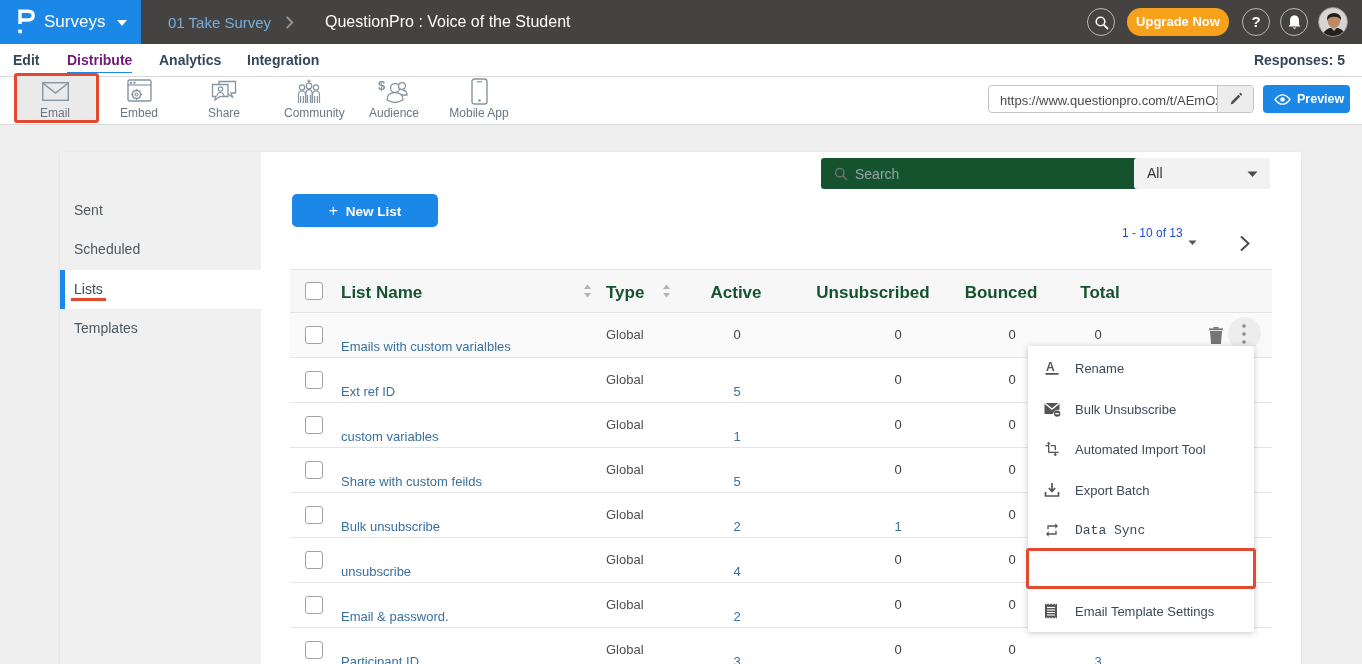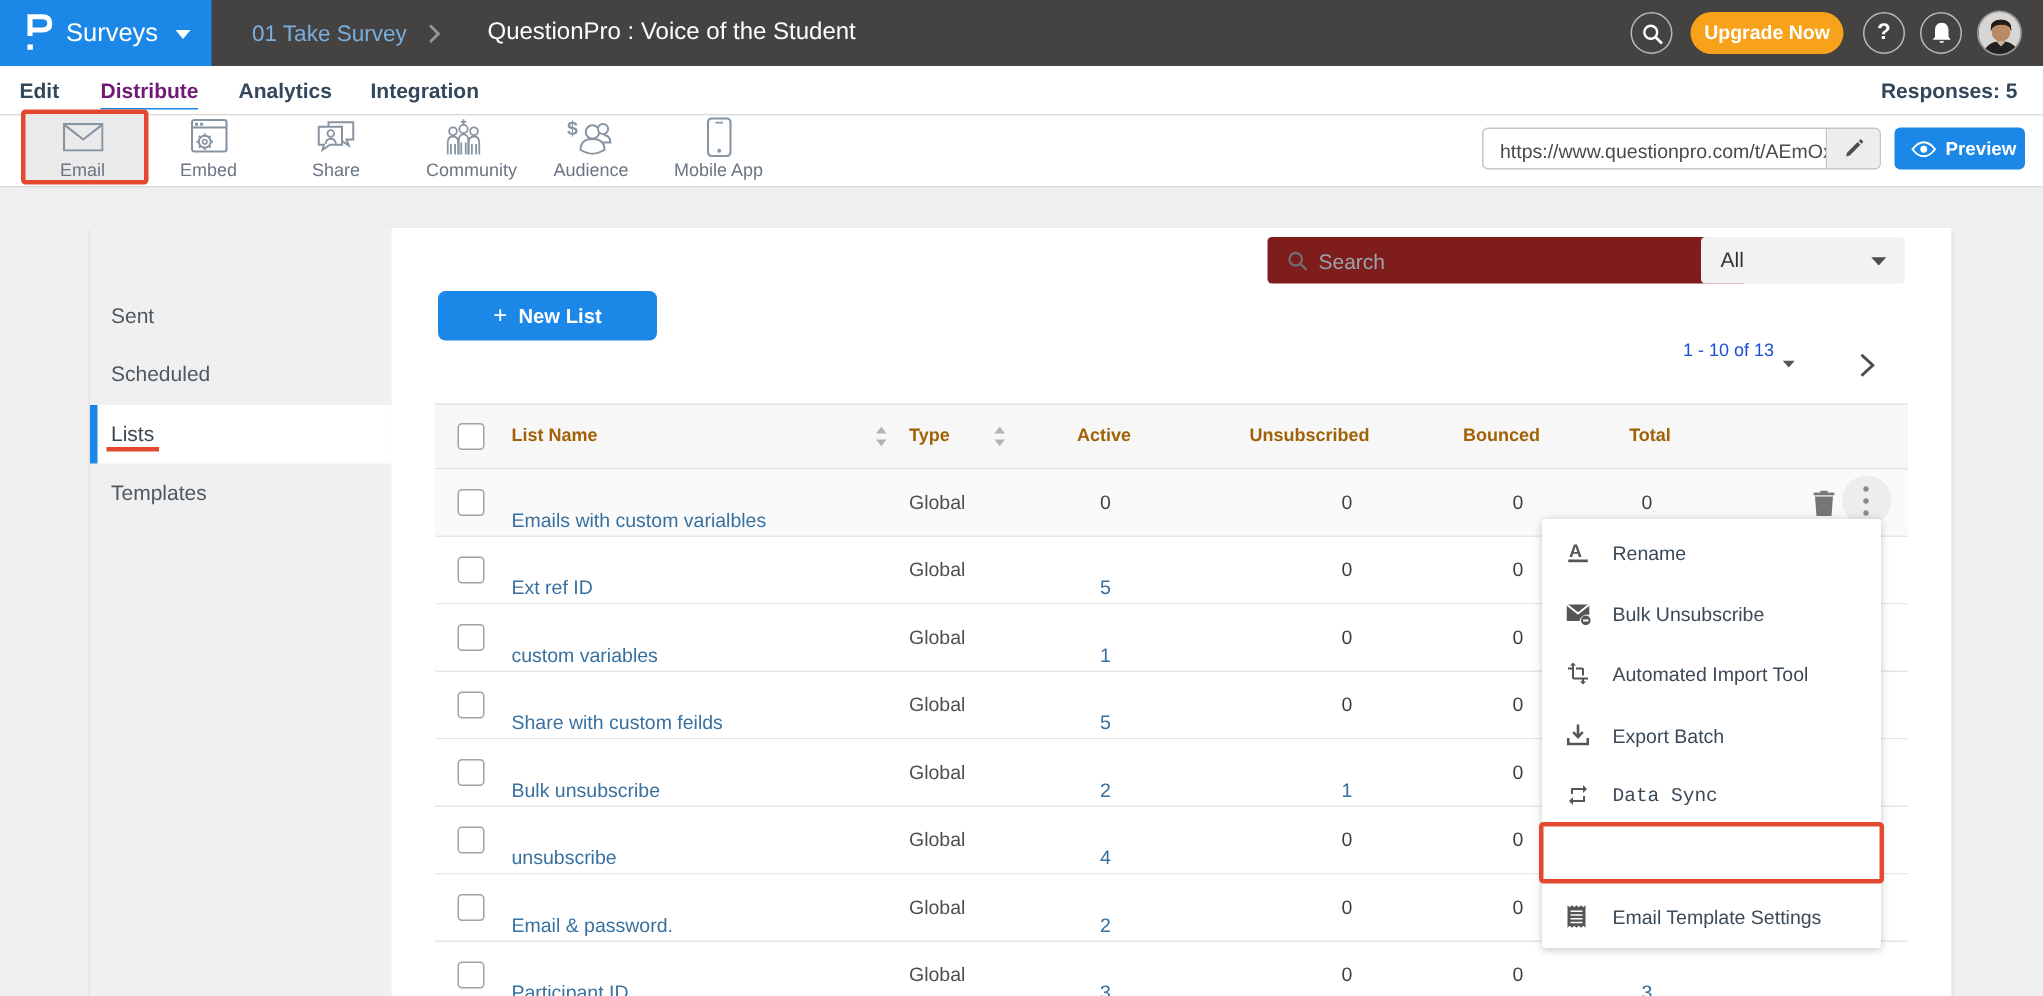--- a/index.html
+++ b/index.html
@@ -32,31 +32,31 @@
 
 
 .card { position:absolute; left:60px; top:152px; width:1241px; height:512px; background:#fff; box-shadow:0 1px 3px rgba(0,0,0,.10); }
 .sidebar { position:absolute; left:0; top:0; width:201px; height:512px; background:#f0f0f0; }
 .sitem { position:absolute; left:0; width:201px; height:39px; font-size:14px; color:#4e5860; line-height:39px; padding-left:14px; }
 .sitem.active { background:#fff; color:#3d4750; }
 .bluebar { position:absolute; left:0; top:118px; width:5px; height:39px; background:#1b87e6; }
 .redline { position:absolute; left:11px; top:146px; width:35px; height:3px; background:#e2492f; }
 
 
-.searchbox { position:absolute; left:845px; top:158px; width:320px; height:31px; background:#7f1d1d; border-radius:3px; }
+.searchbox { position:absolute; left:821px; top:158px; width:320px; height:31px; background:#14532d; border-radius:3px; }
 .allbox { position:absolute; left:1134px; top:158px; width:136px; height:31px; background:#f2f2f2; border-radius:3px; font-size:14px; color:#333; line-height:31px; padding-left:13px; }
 .newlist { position:absolute; left:292px; top:194px; width:146px; height:33px; background:#1b87e6; border-radius:5px; color:#fff; font-size:13.5px; font-weight:700; text-align:center; line-height:33px; }
 .pager { position:absolute; left:1122px; top:226px; font-size:12px; color:#1d4ed8; }
 
 
 .thead { position:absolute; left:290px; top:269px; width:982px; height:44px; background:#f7f7f7; border-top:1px solid #e3e3e3; border-bottom:1px solid #e3e3e3; }
 .trow { position:absolute; left:290px; width:982px; height:45px; border-bottom:1px solid #e6e6e6; }
 .cb { position:absolute; left:15px; width:18px; height:18px; background:#fff; border:1px solid #a2a2a2; border-radius:3px; }
 .cell { position:absolute; font-size:13px; }
-.hcell { position:absolute; font-size:12px; font-weight:700; color:#a16207; }
+.hcell { position:absolute; font-size:17px; font-weight:700; color:#14532d; }
 .link { color:#38709f;margin-top:12px; }
 .gray { color:#4f4f4f; }
 .num { color:#3c3c3c; }
 .cc { transform:translateX(-50%); }
 
 
 .menu { position:absolute; left:1028px; top:346px; width:226px; height:286px; background:#fff; border-radius:2px; box-shadow:0 1px 6px rgba(0,0,0,.22); }
 .mitem { position:absolute; left:0; width:226px; height:40px; }
 .mlabel { position:absolute; left:47px; top:13px; font-size:13px; color:#3b4a58; font-weight:400; }
 .micon { position:absolute; left:16px; top:12px; width:16px; height:16px; }

